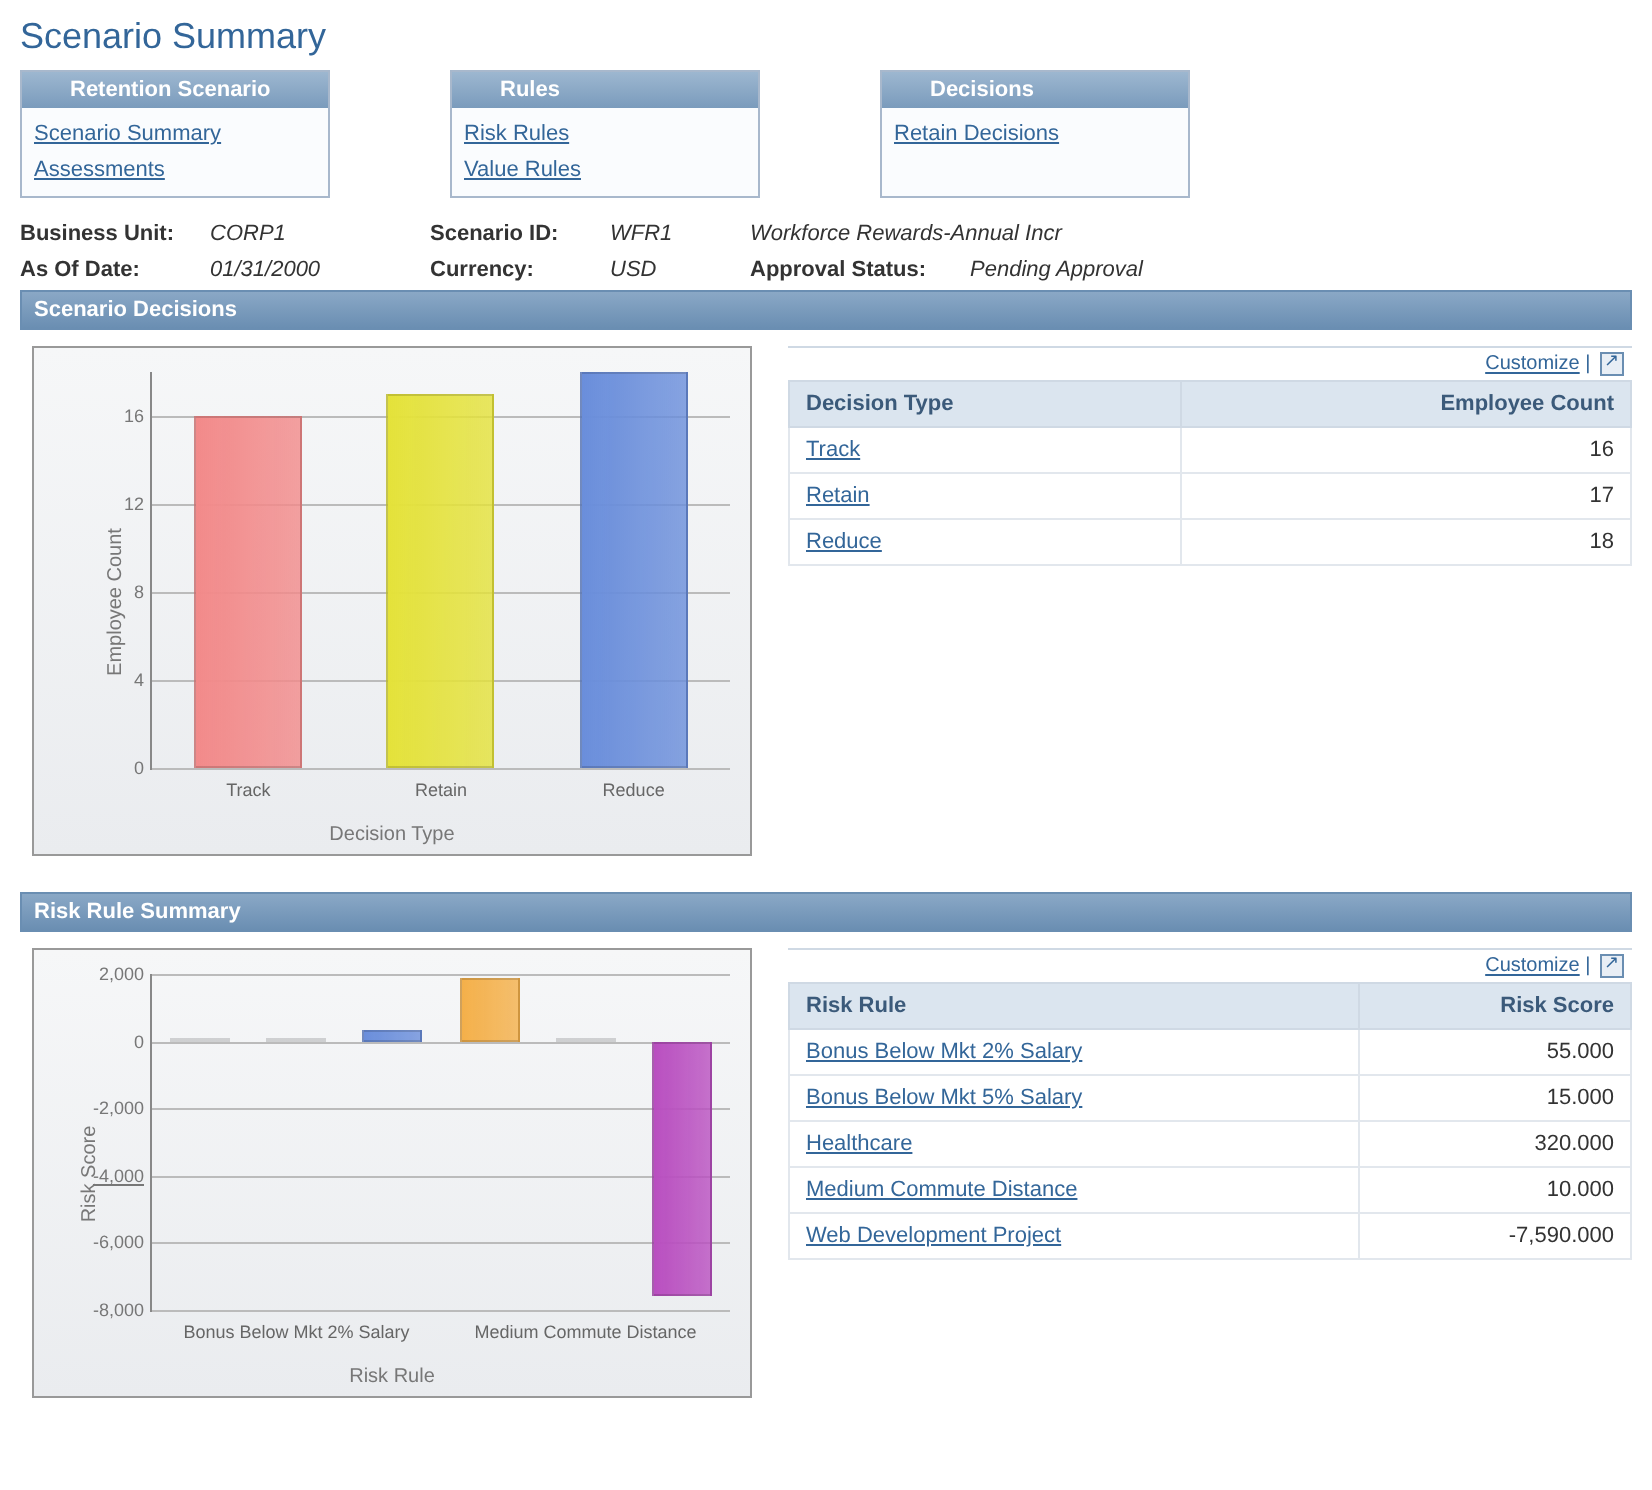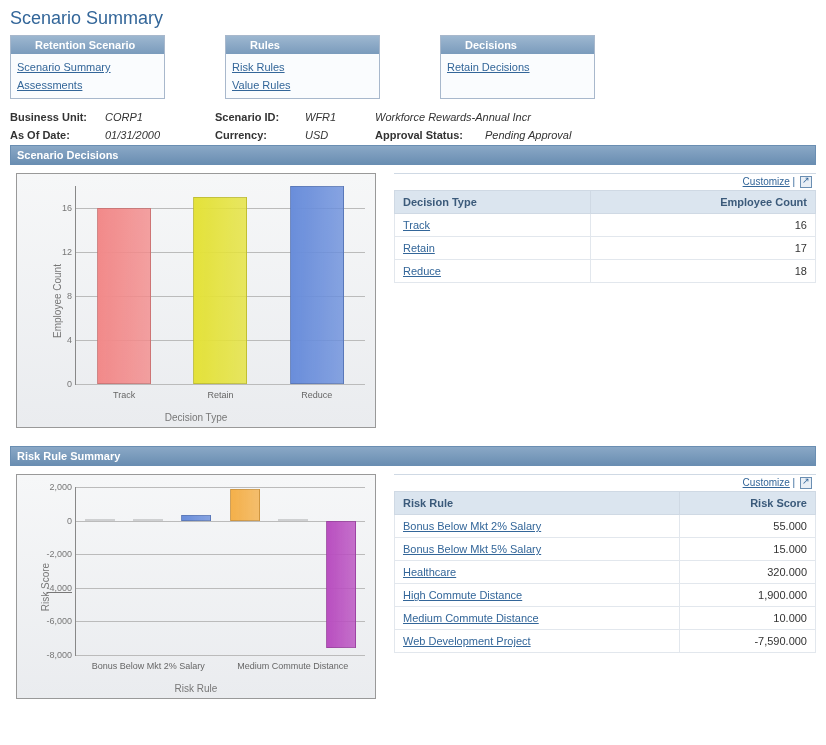--- a/index.html
+++ b/index.html
@@ -374,24 +374,20 @@
           </tr>
         <tr>
             <td><a href="#">Bonus Below Mkt 5% Salary</a></td>
             <td class="num">15.000</td>
           </tr>
         <tr>
             <td><a href="#">Healthcare</a></td>
             <td class="num">320.000</td>
           </tr>
         <tr>
-            <td><a href="#">High Commute Distance</a></td>
-            <td class="num">1,900.000</td>
-          </tr>
-        <tr>
             <td><a href="#">Medium Commute Distance</a></td>
             <td class="num">10.000</td>
           </tr>
         <tr>
             <td><a href="#">Web Development Project</a></td>
             <td class="num">-7,590.000</td>
           </tr>
       </tbody>
     </table>
   </div>

